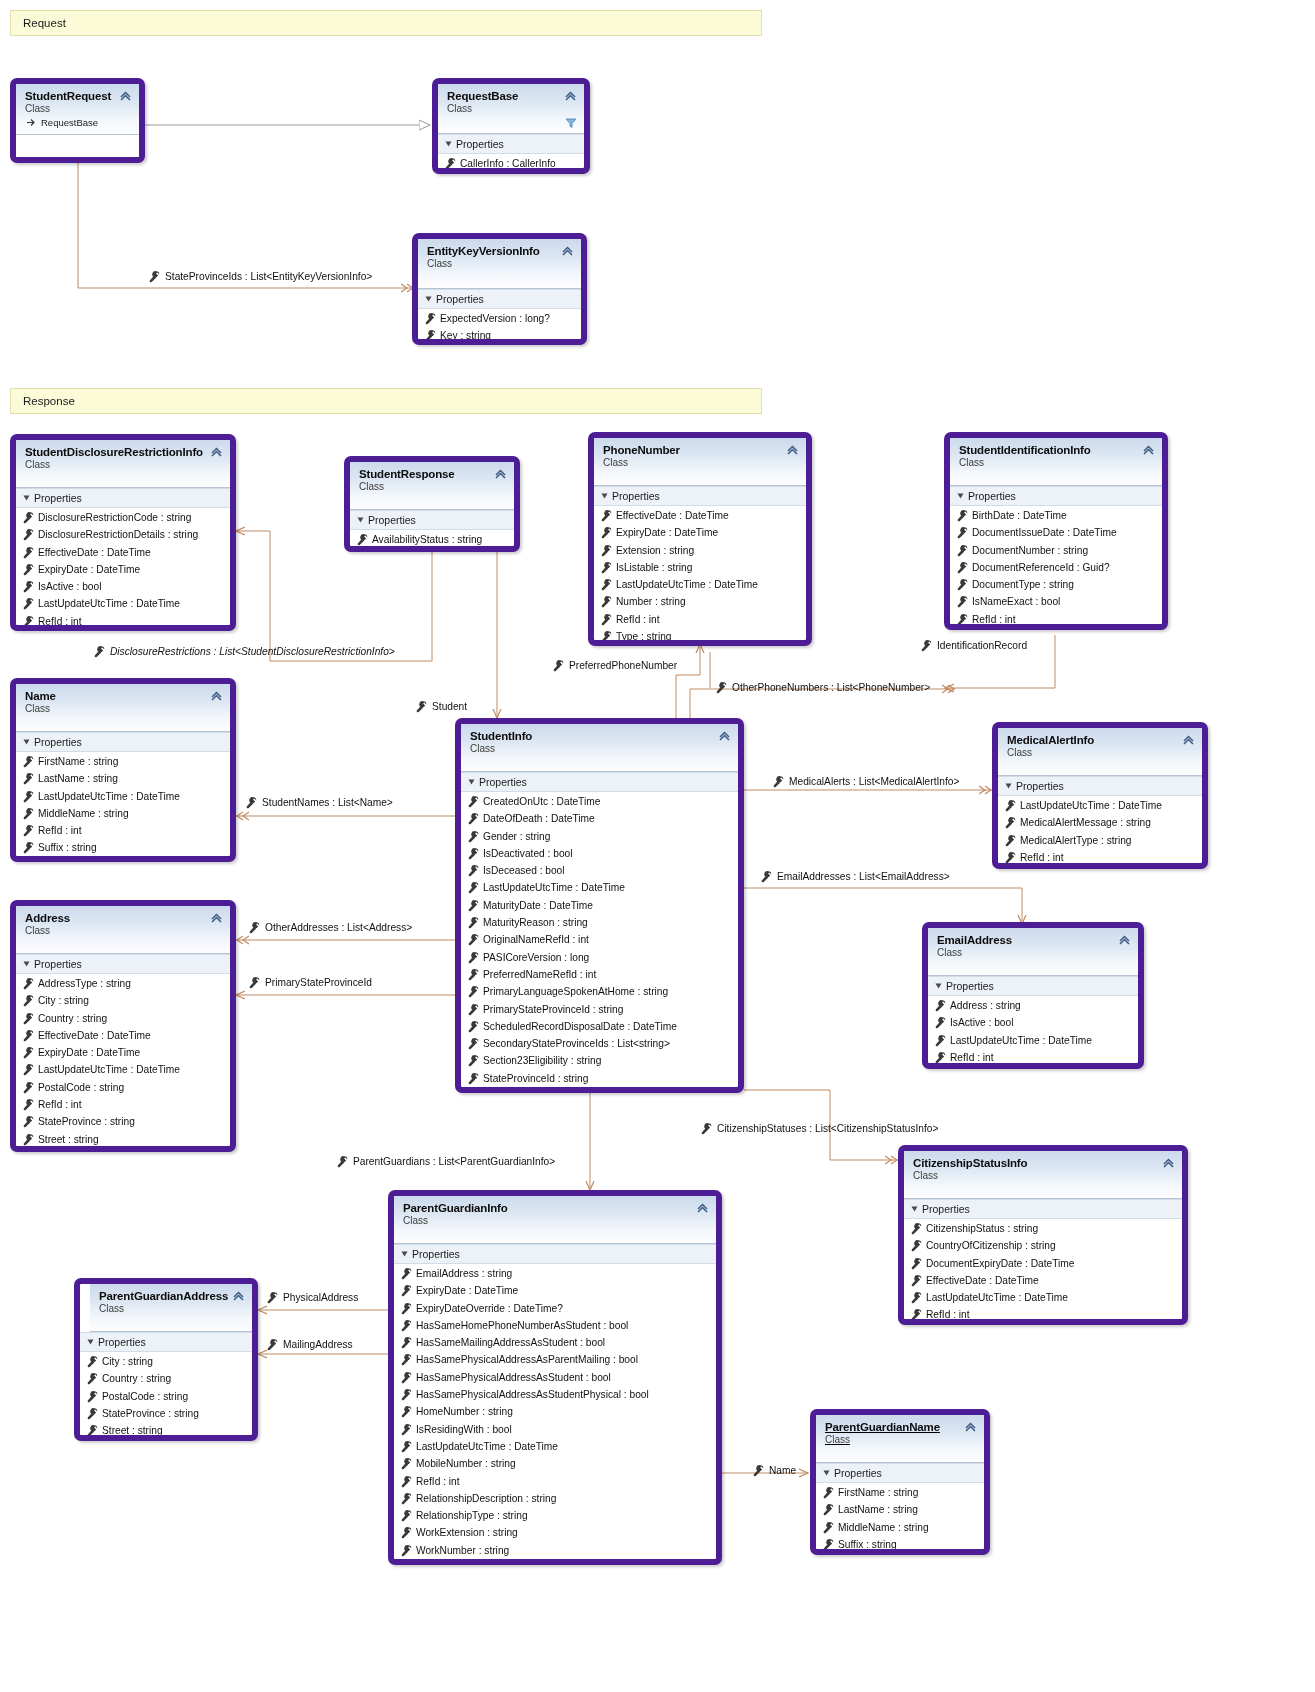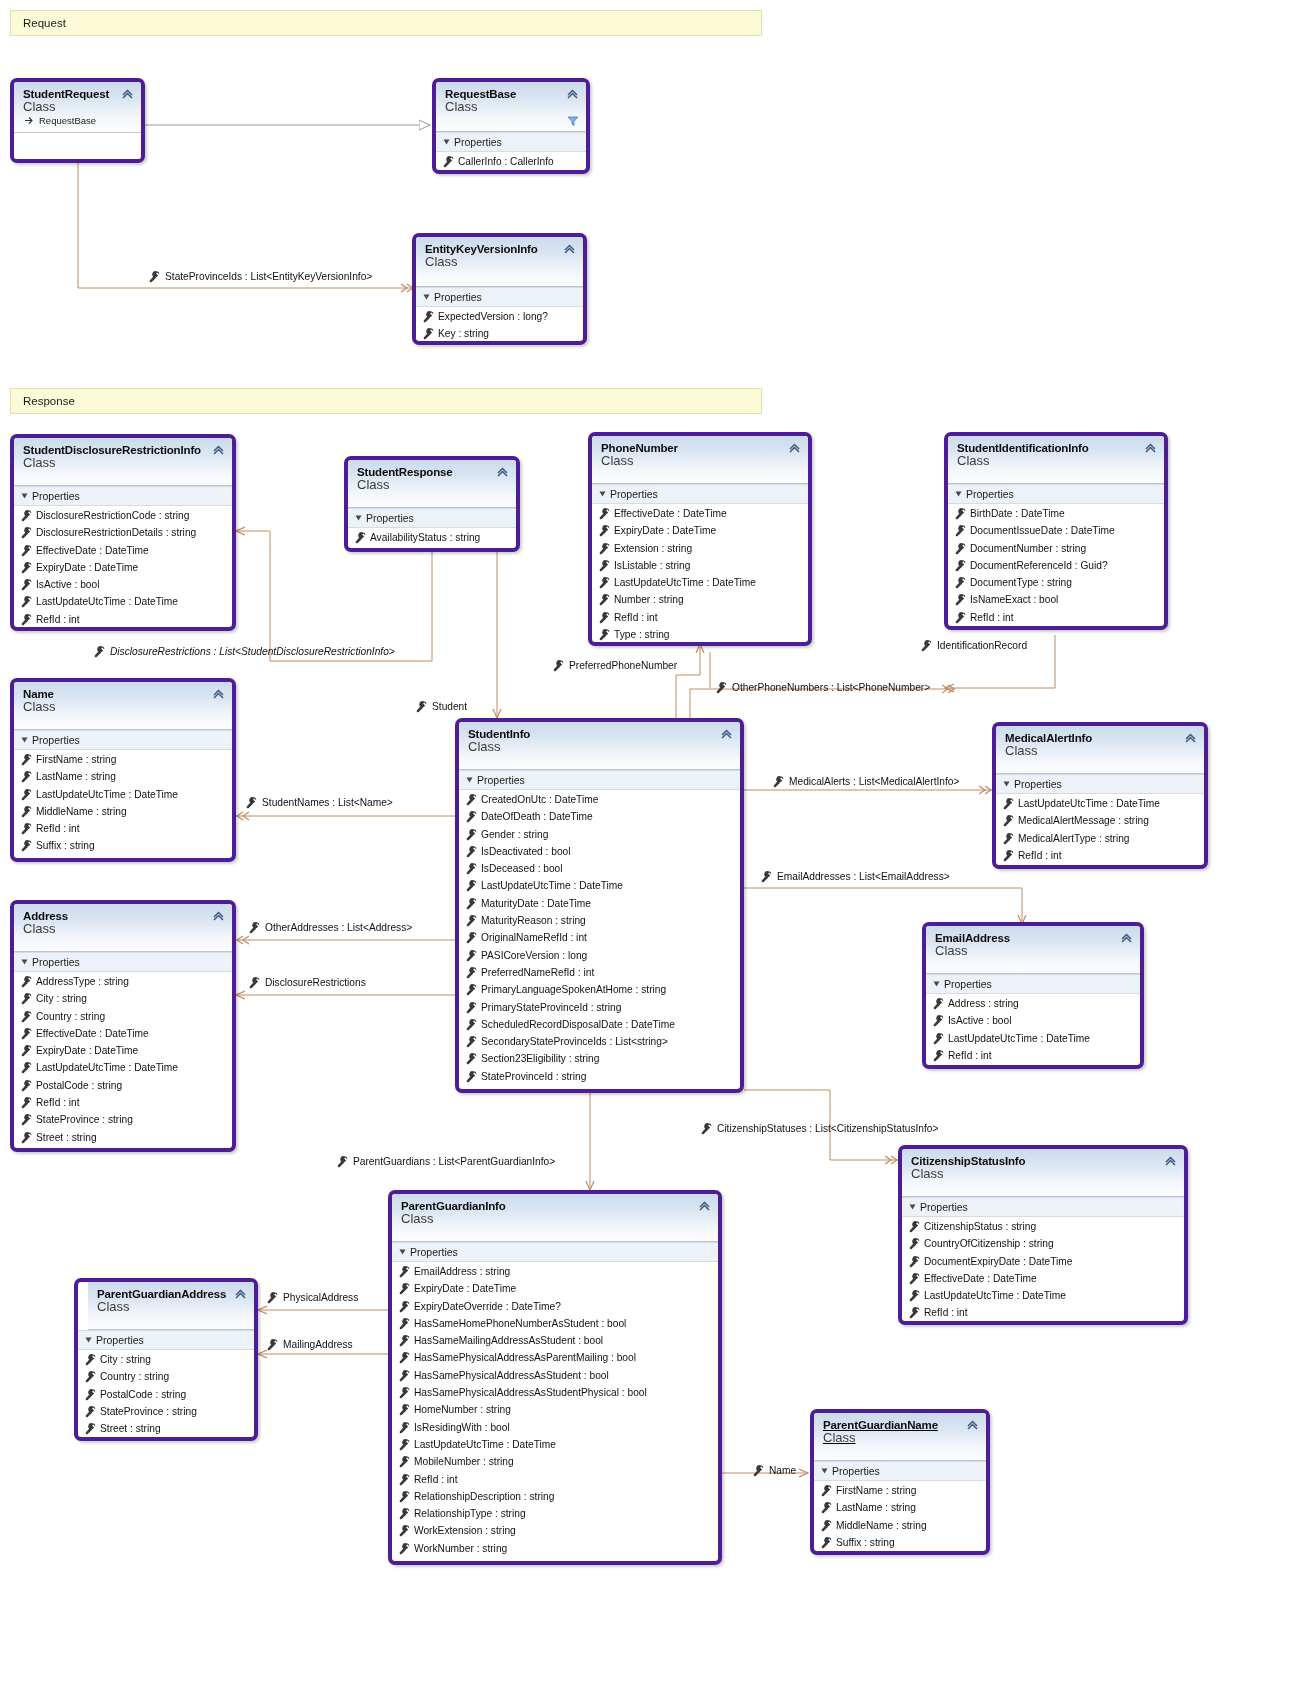--- a/index.html
+++ b/index.html
@@ -25,42 +25,42 @@
     display: flex;
     align-items: center;
     padding-left: 12px;
     font-size: 11.5px;
     color: #1a1a1a;
   }
 
   
   .cls {
     position: absolute;
-    border: 4px solid #4c1d95;
+    border: 6px solid #4c1d95;
     border-radius: 7px;
     background: #ffffff;
     box-shadow: 2px 2px 3px rgba(0,0,0,0.20);
     overflow: hidden;
   }
   .cls-head {
     background: linear-gradient(to bottom, #CBDAEC 0%, #DDE7F3 38%, #F2F6FB 70%, #FDFDFE 100%);
     border-bottom: 1px solid #B7C4D4;
     padding: 5px 8px 5px 9px;
     position: relative;
     min-height: 38px;
   }
   .cls-name {
     font-size: 11.5px;
     font-weight: bold;
     color: #0c0c0c;
     line-height: 14px;
     letter-spacing: -0.15px;
   }
   .cls-stereo {
-    font-size: 13px;
+    font-size: 10px;
     color: #3a3a3a;
     line-height: 11px;
     margin-top: 0px;
   }
   .cls-base {
     font-size: 9.5px;
     color: #1a1a1a;
     line-height: 13px;
     margin-top: 2px;
     padding-left: 2px;
@@ -835,21 +835,21 @@
     <svg class="wr" viewBox="0 0 12 13">
         <path d="M8.2,1.2 a3.1,3.1 0 1 0 1.9,4.4 l-2,-2 1.2,-1.2 2,2 a3.1,3.1 0 0 0 -3.1,-3.2 z M6.2,5.6 L2,10.2 a1.2,1.2 0 0 0 1.7,1.7 L8.3,7.4" fill="#3a3a3a"></path>
       </svg>
     <span>OtherAddresses : List&lt;Address&gt;</span>
   </div>
 
   <div class="conn-label" style="left:248px; top:976px;">
     <svg class="wr" viewBox="0 0 12 13">
         <path d="M8.2,1.2 a3.1,3.1 0 1 0 1.9,4.4 l-2,-2 1.2,-1.2 2,2 a3.1,3.1 0 0 0 -3.1,-3.2 z M6.2,5.6 L2,10.2 a1.2,1.2 0 0 0 1.7,1.7 L8.3,7.4" fill="#3a3a3a"></path>
       </svg>
-    <span>DisclosureRestrictions</span>
+    <span>PrimaryStateProvinceId</span>
   </div>
 
   <div class="conn-label" style="left:700px; top:1122px;">
     <svg class="wr" viewBox="0 0 12 13">
         <path d="M8.2,1.2 a3.1,3.1 0 1 0 1.9,4.4 l-2,-2 1.2,-1.2 2,2 a3.1,3.1 0 0 0 -3.1,-3.2 z M6.2,5.6 L2,10.2 a1.2,1.2 0 0 0 1.7,1.7 L8.3,7.4" fill="#3a3a3a"></path>
       </svg>
     <span>CitizenshipStatuses : List&lt;CitizenshipStatusInfo&gt;</span>
   </div>
 
   <div class="conn-label" style="left:336px; top:1155px;">

